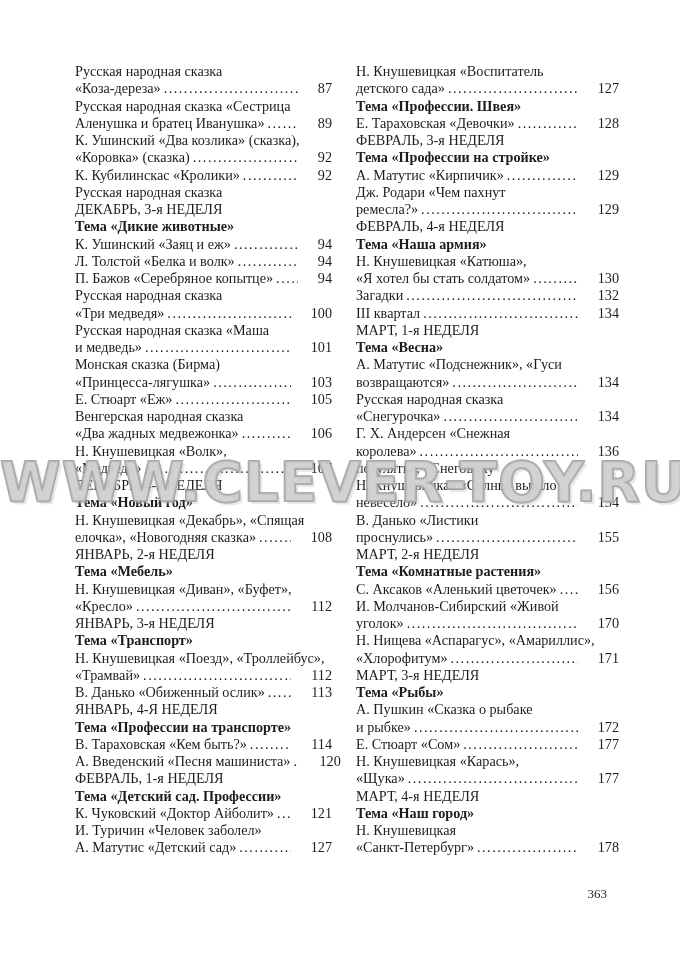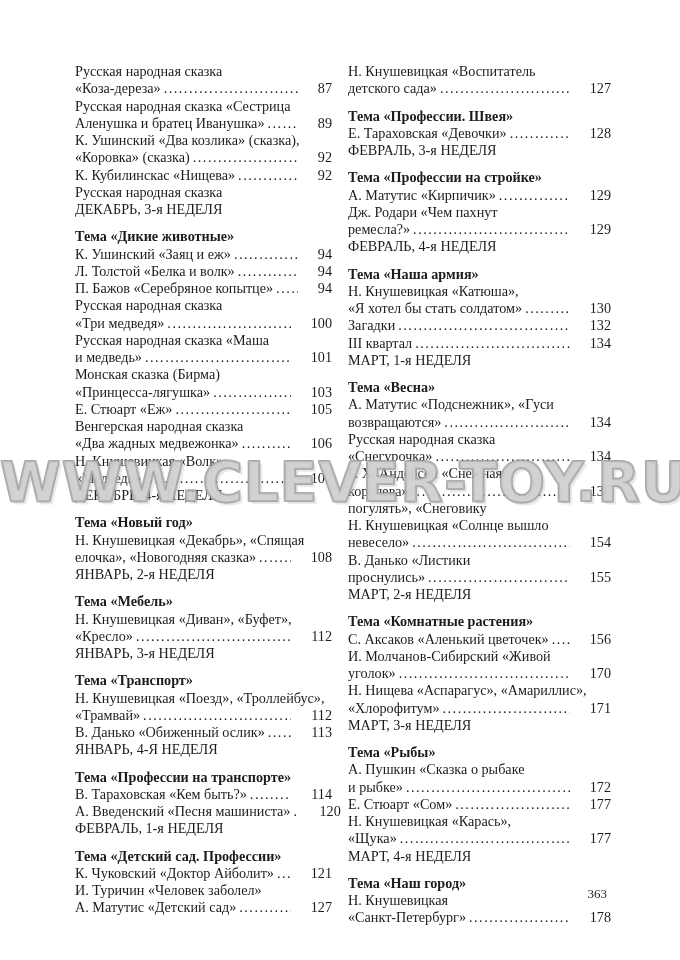--- a/index.html
+++ b/index.html
@@ -3,31 +3,31 @@
 <meta charset="utf-8">
 <style>
   html, body { margin:0; padding:0; background:#ffffff; }
   .sheet {
     position:relative; width:680px; height:960px; background:#ffffff;
     font-family:"Liberation Serif","DejaVu Serif",serif;
     color:#1c1c1c; overflow:hidden;
   }
   .columns {
     position:absolute; top:63px; left:75px;
-    display:flex; gap:16px;
+    display:flex; gap:24px;
   }
   .col-left  { width:257px; }
   .col-right { width:263px; }
   .entry { margin:0; }
   .line {
     font-size:14.2px; line-height:17.25px;
     white-space:nowrap; display:flex; align-items:baseline;
   }
   .line .t { flex:0 0 auto; }
-  .theme .t { font-weight:bold;margin-top:10px; }
+  .theme .t { font-weight:bold; }
   .dots {
     flex:1 1 auto; overflow:hidden; margin-left:3px; min-width:6px;
     position:relative; align-self:stretch;
   }
   .dots::after {
     content:"...................................................................................................";
     letter-spacing:1.5px; font-size:14.2px; line-height:17.25px;
     position:absolute; left:0; bottom:0;
   }
   .pg { flex:0 0 auto; padding-left:4px;margin-left:16px; }
@@ -83,21 +83,21 @@
             <span class="t">К. Ушинский «Два козлика» (сказка),</span>
           </div>
           <div class="line">
             <span class="t">«Коровка» (сказка)</span>
             <span class="dots"></span>
             <span class="pg">92</span>
           </div>
         </div>
         <div class="entry item">
           <div class="line">
-            <span class="t">К. Кубилинскас «Нищева»</span>
+            <span class="t">К. Кубилинскас «Кролики»</span>
             <span class="dots"></span>
             <span class="pg">92</span>
           </div>
         </div>
         <div class="entry item">
           <div class="line">
             <span class="t">Русская народная сказка</span>
           </div>
         </div>
         <div class="entry section">

